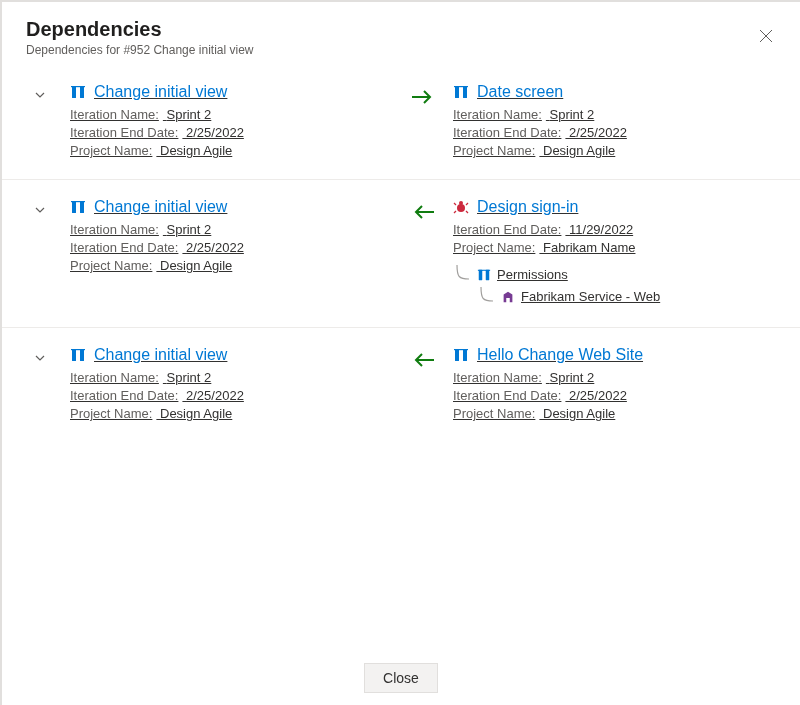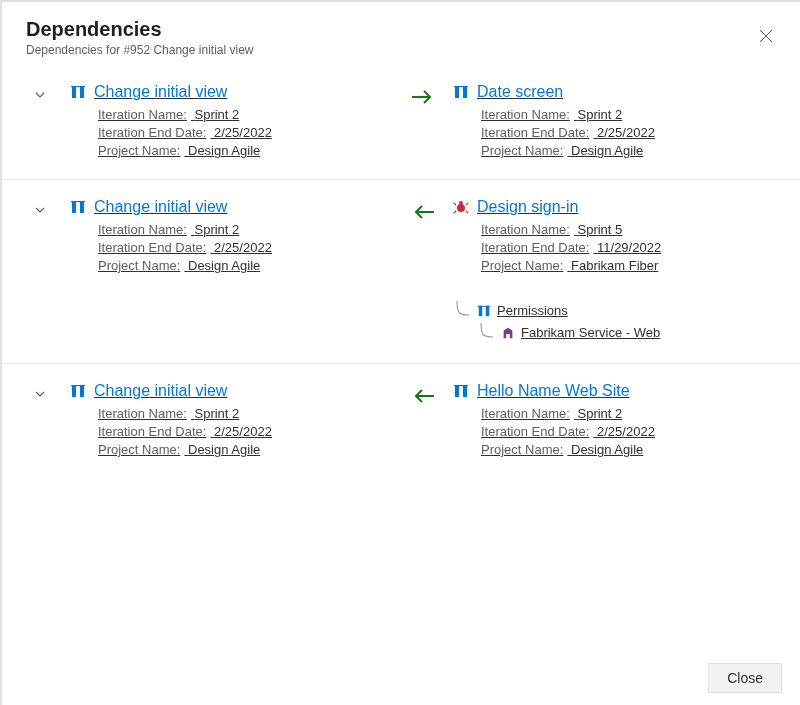--- a/index.html
+++ b/index.html
@@ -80,49 +80,48 @@
   .item-title a { color: #0078d4; text-decoration: none; cursor: pointer; }
   .wi-icon {
     width: 16px; height: 16px;
     flex-shrink: 0;
     display: inline-flex;
   }
   .meta-line {
     font-size: 13px;
     color: #323130;
     margin-bottom: 3px;
-    margin-left: 28px;
   }
   .meta-label {
     color: #605e5c;
     margin-right: 4px;
   }
   .tree {
-    margin-top: 28px;
+    margin-top: 10px;
   }
   .tree-item {
     display: flex;
     align-items: center;
     gap: 6px;
     font-size: 13px;
     color: #323130;
     margin-bottom: 4px;
     overflow: hidden;
     text-overflow: ellipsis;
     white-space: nowrap;
   }
   .tree-item .wi-icon { width:14px; height:14px; }
   .tree-curve {
     display: inline-block;
     width: 18px; height: 18px;
     flex-shrink: 0;
   }
   .footer {
     padding: 12px 18px;
-    display: flex; justify-content: flex-end;
+    display: flex; justify-content: center;
     background: #fff;
   }
   .close-btn {
     background: #f3f2f1;
     border: 1px solid #e1dfdd;
     color: #323130;
     font-size: 14px;
     padding: 6px 18px;
     cursor: pointer;
   }
@@ -221,23 +220,22 @@
                 <circle cx="8" cy="9" r="4" fill="#cc293d"></circle>
                 <circle cx="8" cy="4" r="2" fill="#cc293d"></circle>
                 <line x1="3" y1="6" x2="1" y2="4" stroke="#cc293d" stroke-width="1.2"></line>
                 <line x1="13" y1="6" x2="15" y2="4" stroke="#cc293d" stroke-width="1.2"></line>
                 <line x1="3" y1="12" x2="1" y2="14" stroke="#cc293d" stroke-width="1.2"></line>
                 <line x1="13" y1="12" x2="15" y2="14" stroke="#cc293d" stroke-width="1.2"></line>
               </svg>
             </span>
             <a>Design sign-in</a>
           </div>
-          <div class="meta-line"><span class="meta-label">Iteration Name:</span> <span>Sprint 5</span></div>
           <div class="meta-line"><span class="meta-label">Iteration End Date:</span> <span>11/29/2022</span></div>
-          <div class="meta-line"><span class="meta-label">Project Name:</span> <span>Fabrikam Fiber</span></div>
+          <div class="meta-line"><span class="meta-label">Project Name:</span> <span>Fabrikam Name</span></div>
           <div class="tree">
             <div class="tree-item" style="padding-left:0px">
               <span class="tree-curve"><svg width="18" height="18" viewBox="0 0 18 18">
                   <path d="M4 0 C 4 12, 6 14, 16 14" fill="none" stroke="#a19f9d" stroke-width="1.2"></path>
                 </svg></span>
               <span class="wi-icon">
                 <svg width="16" height="16" viewBox="0 0 16 16">
                   <rect x="2" y="2" width="4" height="12" rx="0.5" fill="#0078d4"></rect>
                   <rect x="10" y="2" width="4" height="12" rx="0.5" fill="#0078d4"></rect>
                   <rect x="1" y="2" width="14" height="1.2" fill="#0078d4"></rect>
@@ -288,21 +286,21 @@
         </div>
         <div class="col">
           <div class="item-title">
             <span class="wi-icon">
               <svg width="16" height="16" viewBox="0 0 16 16">
                 <rect x="2" y="2" width="4" height="12" rx="0.5" fill="#0078d4"></rect>
                 <rect x="10" y="2" width="4" height="12" rx="0.5" fill="#0078d4"></rect>
                 <rect x="1" y="2" width="14" height="1.2" fill="#0078d4"></rect>
               </svg>
             </span>
-            <a>Hello Name Web Site</a>
+            <a>Hello Change Web Site</a>
           </div>
           <div class="meta-line"><span class="meta-label">Iteration Name:</span> <span>Sprint 2</span></div>
           <div class="meta-line"><span class="meta-label">Iteration End Date:</span> <span>2/25/2022</span></div>
           <div class="meta-line"><span class="meta-label">Project Name:</span> <span>Design Agile</span></div>
         </div>
       </div>
     </div>
 
   <div class="footer">
     <button class="close-btn">Close</button>

